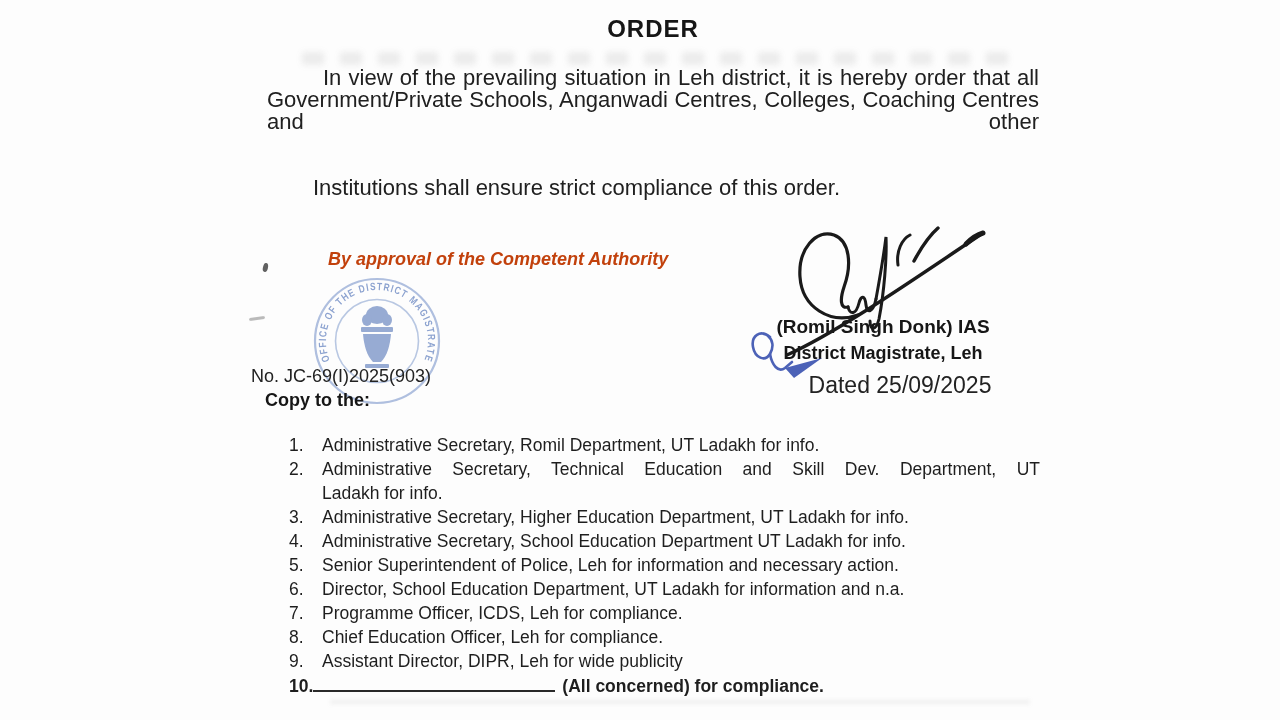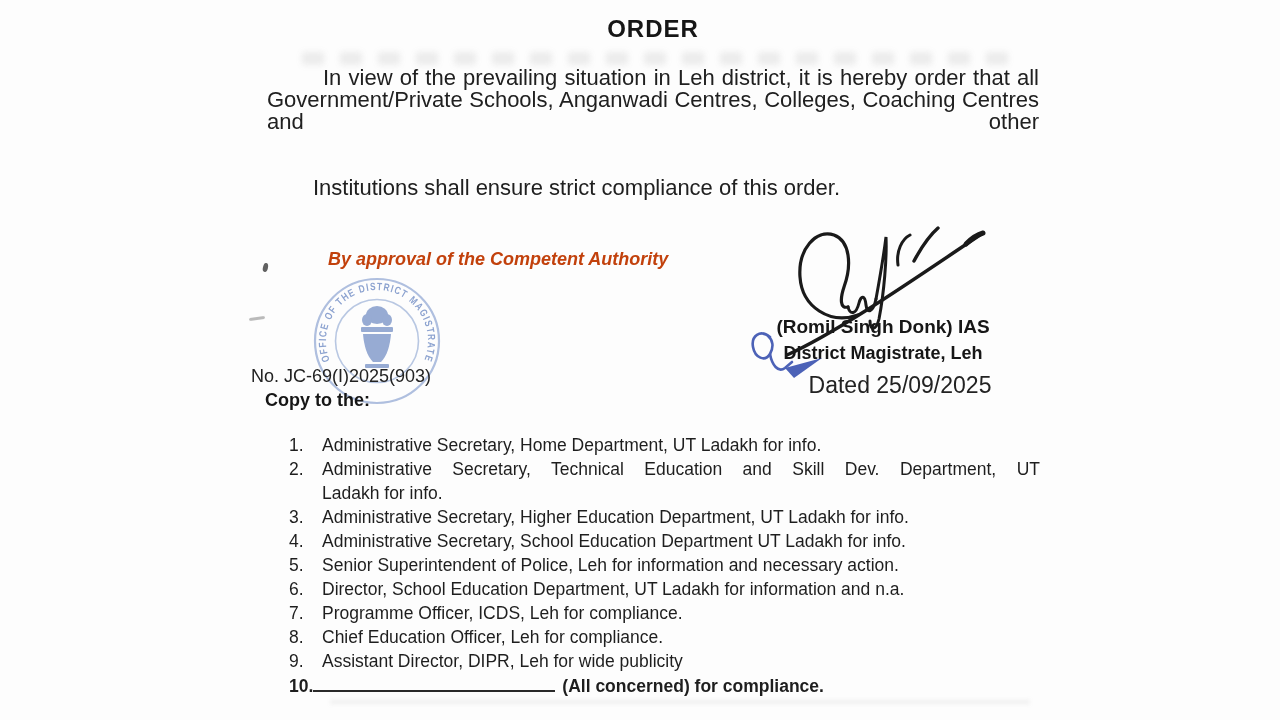--- a/index.html
+++ b/index.html
@@ -159,21 +159,21 @@
       <path d="M 30 122 C 20 114, 11 121, 13 132 C 15 143, 25 147, 30 139 C 34 132, 33 125, 28 121" stroke-width="2.6"></path>
       <path d="M 30 139 C 32 150, 38 158, 45 153 L 52 147" stroke-width="2.6"></path>
       <path d="M 45 153 L 82 143 L 54 163 Z" fill="#2e47ab" stroke="none"></path>
     </g>
   </svg>
 
   <div class="abs" id="copy-list">
       <div class="citem">
         <span class="cnum">1.</span>
         <div class="ctext">
-          <div class="tline">Administrative Secretary, Home Department, UT Ladakh for info.</div>
+          <div class="tline">Administrative Secretary, Romil Department, UT Ladakh for info.</div>
         </div>
       </div>
       <div class="citem">
         <span class="cnum">2.</span>
         <div class="ctext">
           <div class="tline jline">Administrative Secretary, Technical Education and Skill Dev. Department, UT</div>
           <div class="tline">Ladakh for info.</div>
         </div>
       </div>
       <div class="citem">

